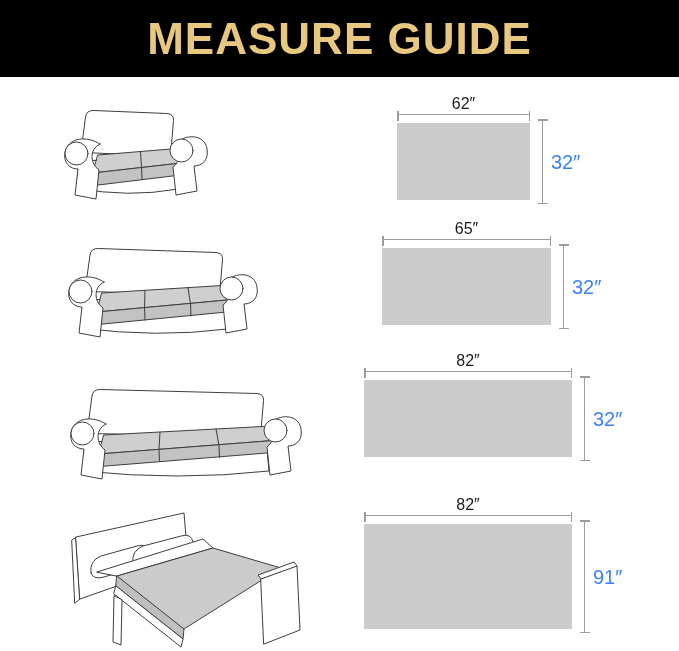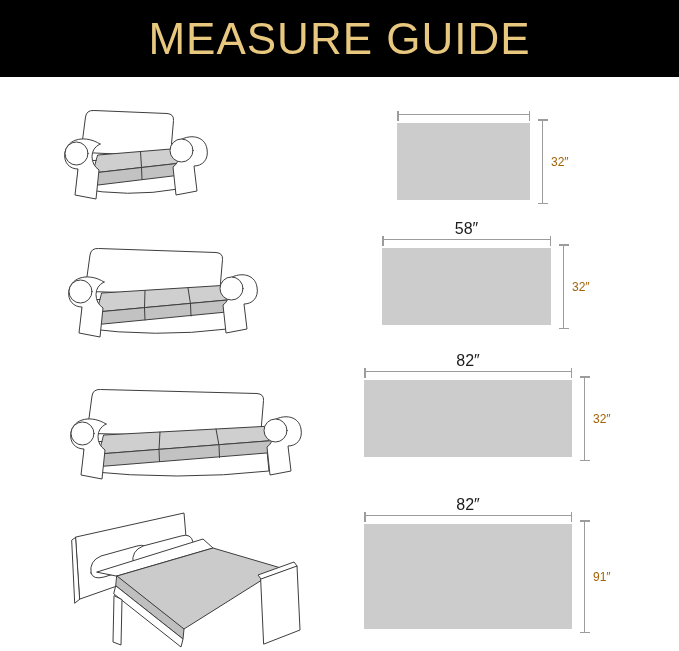--- a/index.html
+++ b/index.html
@@ -6,21 +6,21 @@
   .canvas{
     position:relative;width:679px;height:651px;background:#ffffff;overflow:hidden;
     font-family:"Liberation Sans", sans-serif;
   }
   
   .banner{
     position:absolute;left:0;top:0;width:679px;height:77px;background:#000000;
     display:flex;align-items:center;justify-content:center;
   }
   .banner h1{
-    margin:0;font-size:44px;font-weight:normal;letter-spacing:1px;color:#e8c87e;
+    margin:0;font-size:44px;font-weight:bold;letter-spacing:1px;color:#e8c87e;
   }
   
   .furn{position:absolute;}
   .furn svg{display:block;width:100%;height:100%;}
   .furn-loveseat{left:48px;top:100px;width:162px;height:100px;}
   .furn-sofa{left:52px;top:236px;width:208px;height:108px;}
   .furn-sofa-xl{left:54px;top:376px;width:250px;height:112px;}
   .furn-bed{left:68px;top:508px;width:236px;height:142px;}
   
   .figure{position:absolute;}
@@ -46,21 +46,21 @@
     position:absolute;left:100%;margin-left:12px;top:-4px;bottom:-4px;width:0;
     border-left:1.5px solid #9c9c9c;
   }
   .vdim::before,.vdim::after{
     content:"";position:absolute;left:-5.5px;width:10px;height:1.5px;background:#9c9c9c;
   }
   .vdim::before{top:0;}
   .vdim::after{bottom:0;}
   .h-label{
     position:absolute;left:100%;margin-left:21px;top:50%;transform:translateY(-50%);
-    font-size:12px;color:#a16207;line-height:1;
+    font-size:20px;color:#3b82f6;line-height:1;
   }
 </style>
 </head>
 <body>
 
 <div class="canvas">
 
   <div class="banner">
     <h1>MEASURE GUIDE</h1>
   </div>
@@ -127,28 +127,29 @@
         <path fill="#bfbfbf" d="M98,136 L232,242 L230,262 L96,156 Z"></path>
         <path d="M96,156 L230,262 L226,278 L92,172 Z"></path>
         <path d="M92,176 L90,268 L106,274 L108,184 Z"></path>
         <path d="M386,142 L380,134 L452,108 L458,116 Z"></path>
         <path d="M386,142 L458,116 L464,244 L392,272 Z"></path>
       </g>
     </svg>
   </div>
 
   <div class="figure f1">
+    <div class="w-label">62″</div>
     <div class="hdim"></div>
     <div class="swatch"></div>
     <div class="vdim"></div>
     <div class="h-label">32″</div>
   </div>
 
   <div class="figure f2">
-    <div class="w-label">58″</div>
+    <div class="w-label">65″</div>
     <div class="hdim"></div>
     <div class="swatch"></div>
     <div class="vdim"></div>
     <div class="h-label">32″</div>
   </div>
 
   <div class="figure f3">
     <div class="w-label">82″</div>
     <div class="hdim"></div>
     <div class="swatch"></div>

